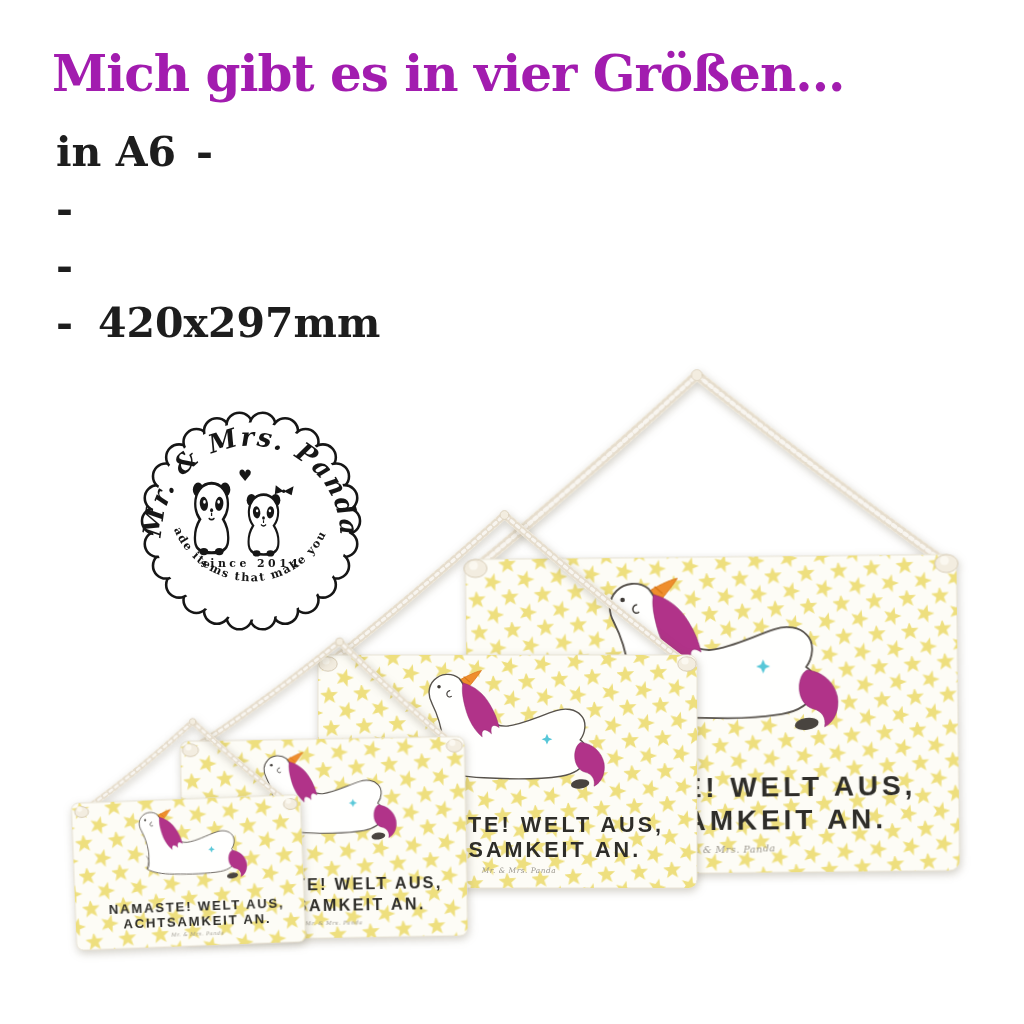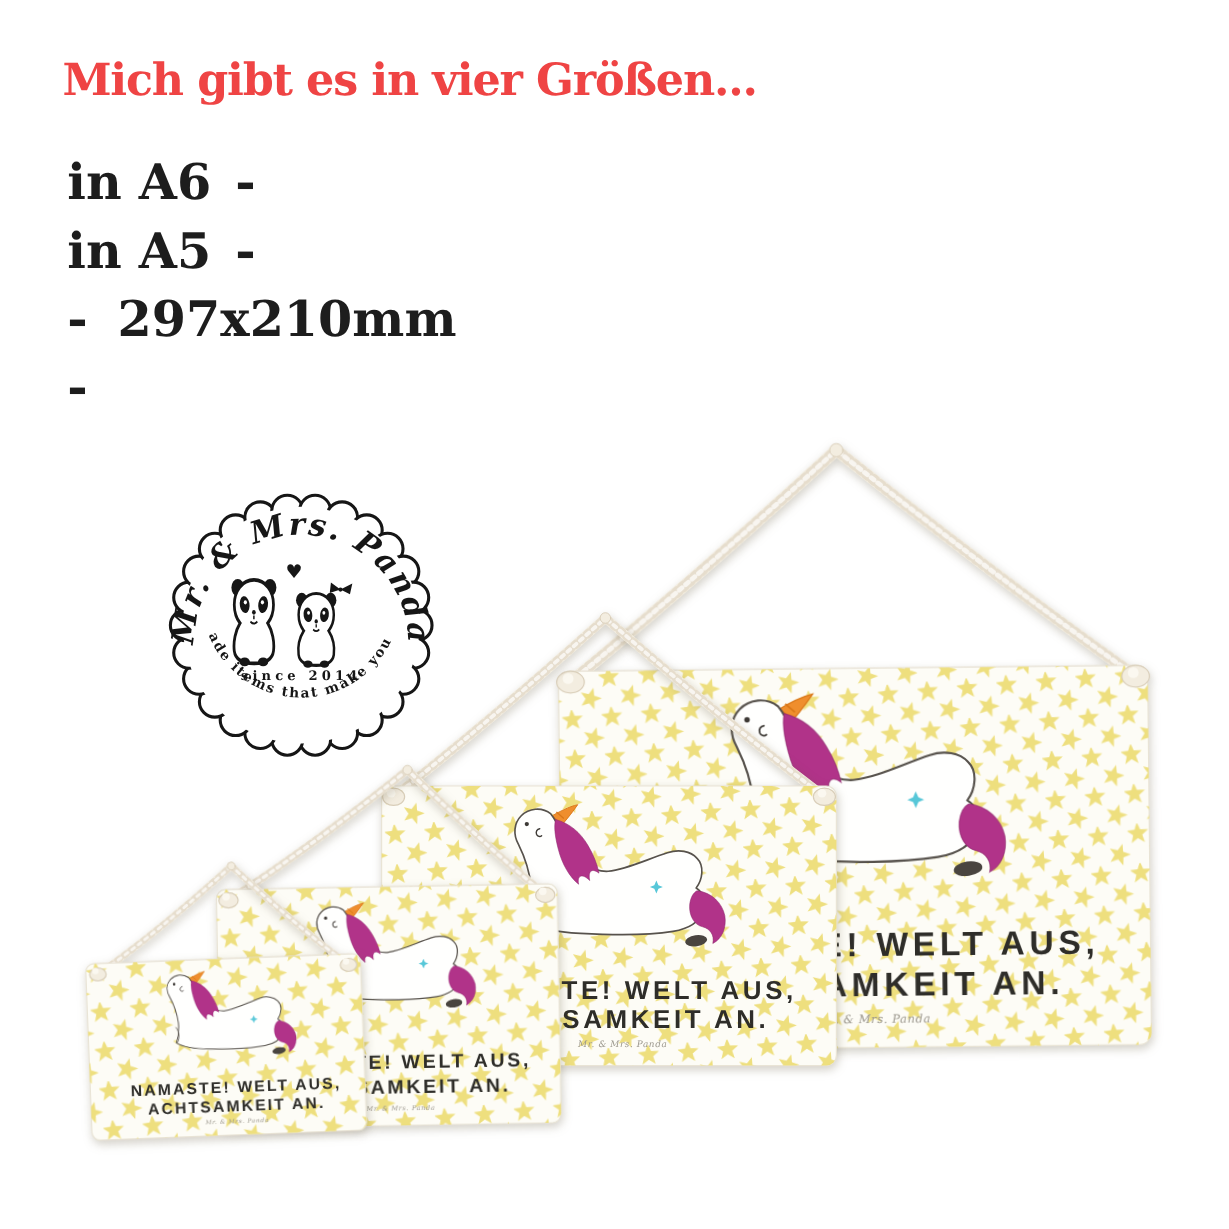--- a/index.html
+++ b/index.html
@@ -1,19 +1,19 @@
 <!DOCTYPE html>
 <html style="--star: #EDDD75; --board: #FDFCF6; --rope: #F3EDE0; --ropeShade: #D9CEB9; --ink: #2E2D29; --magenta: #B13389; --orange: #EF8E2D; --teal: #57C7D8; --outline: #57524C; --logoink: #161616; --brandgray: #9B978D;"><head>
 <meta charset="utf-8">
 <style>
   html,body{margin:0;padding:0;background:#ffffff;}
   #stage{position:relative;width:1024px;height:1024px;background:#ffffff;overflow:hidden;
          font-family:"Liberation Sans",sans-serif;}
   .title{position:absolute;left:52px;top:44px;font-family:"DejaVu Serif",serif;font-weight:700;
-         font-size:37px;letter-spacing:-1px;color:#ef4444;white-space:nowrap;}
+         font-size:50px;letter-spacing:-1px;color:#a21caf;white-space:nowrap;}
   .size-list{position:absolute;left:56px;top:124px;font-family:"DejaVu Serif",serif;font-weight:700;
          font-size:41px;color:#1d1d1d;}
   .size-row{display:flex;align-items:flex-end;height:57px;line-height:57px;white-space:nowrap;}
   .size-label{width:140px;}
   .size-sep{width:42px;text-align:left;}
   .logo-badge{position:absolute;left:140px;top:410px;width:222px;height:222px;}
   .logo-badge text{fill:var(--logoink);}
   .arc-brand{font-family:"DejaVu Serif",serif;font-style:italic;font-weight:700;font-size:26px;letter-spacing:2px;}
   .since-text{font-family:"DejaVu Serif",serif;font-weight:700;font-size:11px;letter-spacing:3.5px;}
   .arc-tagline{font-family:"DejaVu Serif",serif;font-weight:700;font-size:11.5px;letter-spacing:1.6px;}
@@ -69,29 +69,28 @@
 <div id="stage">
 
   <div class="title">Mich gibt es in vier Größen...</div>
 
   <div class="size-list">
     <div class="size-row">
       <span class="size-label">in A6</span>
       <span class="size-sep">-</span>
     </div>
     <div class="size-row">
-      <span class="size-label">in A5</span>
-      <span class="size-sep">-</span>
-    </div>
-    <div class="size-row">
-      <span class="size-sep">-</span>
-      <span class="size-dims">297x210mm</span>
-    </div>
-    <div class="size-row">
-      <span class="size-sep">-</span>
+      <span class="size-sep">-</span>
+    </div>
+    <div class="size-row">
+      <span class="size-sep">-</span>
+    </div>
+    <div class="size-row">
+      <span class="size-sep">-</span>
+      <span class="size-dims">420x297mm</span>
     </div>
   </div>
 
   <svg class="logo-badge" viewBox="0 0 224 224">
     <defs>
       <path id="arcTop" d="M 22 126 A 90 90 0 1 1 202 126" fill="none"></path>
       <path id="arcBottom" d="M 34 120 A 84 84 0 0 0 190 120" fill="none"></path>
       <g id="panda-shape">
         <circle cx="12" cy="8" r="5.5" fill="var(--logoink)"></circle>
         <circle cx="40" cy="8" r="5.5" fill="var(--logoink)"></circle>

